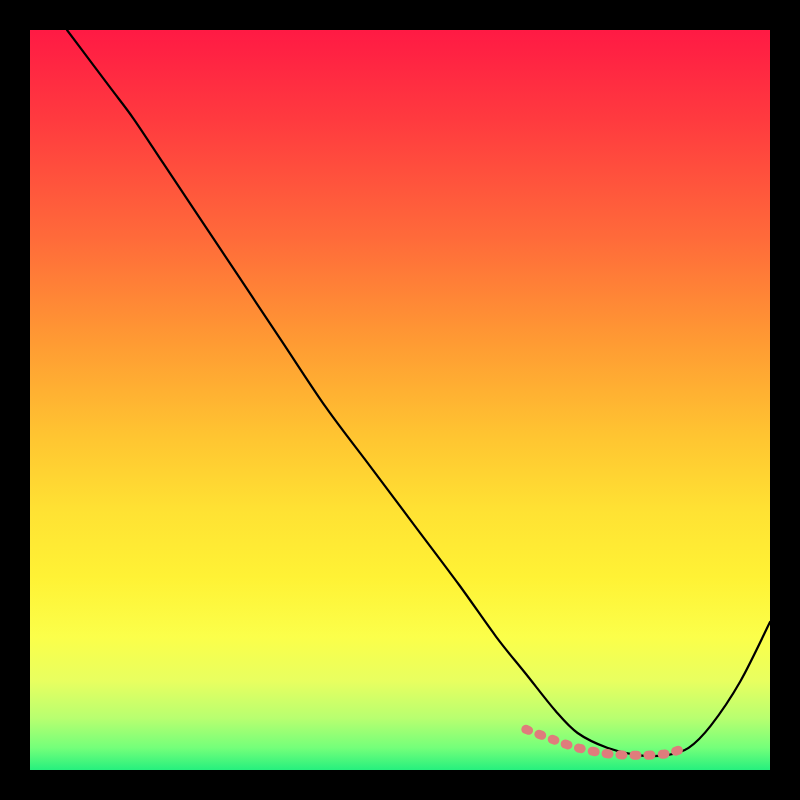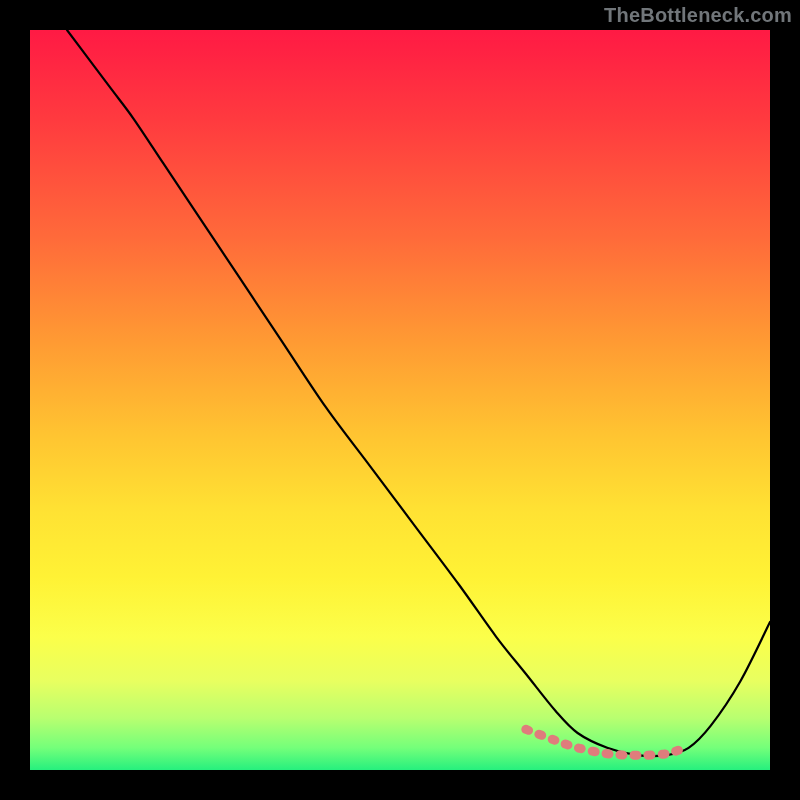--- a/index.html
+++ b/index.html
@@ -73,14 +73,13 @@
 
   <div class="plot-area">
     <div class="gradient-bg"></div>
 
     <svg id="chart-svg" class="svg-layer" viewBox="0 0 740 740" preserveAspectRatio="none">
       <path id="curve-path" fill="none" stroke="#000000" stroke-width="2.2" stroke-linecap="round" stroke-linejoin="round" d="M 37 0 C 40.7 4.933333333333337, 51.800000000000004 19.73333333333337, 59.2 29.600000000000023 C 66.60000000000001 39.466666666666676, 74 49.33333333333328, 81.4 59.19999999999993 C 88.80000000000001 69.06666666666659, 94.96666666666668 76.4666666666666, 103.60000000000001 88.79999999999995 C 112.23333333333333 101.13333333333331, 123.33333333333331 118.40000000000003, 133.2 133.20000000000005 C 143.06666666666666 148.00000000000006, 150.46666666666667 159.10000000000002, 162.8 177.60000000000002 C 175.13333333333335 196.10000000000002, 192.4 222, 207.20000000000002 244.2 C 222.00000000000003 266.4, 236.8 288.6, 251.60000000000002 310.8 C 266.40000000000003 333, 281.2 356.4333333333334, 296 377.40000000000003 C 310.8 398.3666666666667, 325.6 416.8666666666667, 340.40000000000003 436.6 C 355.20000000000005 456.33333333333337, 370 476.0666666666666, 384.8 495.79999999999995 C 399.6 515.5333333333333, 415.6333333333333 536.5, 429.2 555 C 442.76666666666665 573.5, 455.09999999999997 592, 466.2 606.8 C 477.3 621.5999999999999, 485.93333333333334 631.4666666666666, 495.8 643.8 C 505.6666666666667 656.1333333333333, 516.7666666666667 670.9333333333333, 525.4 680.8 C 534.0333333333333 690.6666666666666, 538.9666666666667 696.8333333333334, 547.6 703 C 556.2333333333333 709.1666666666666, 567.3333333333334 714.0999999999999, 577.2 717.8 C 587.0666666666667 721.5, 596.9333333333333 723.9666666666667, 606.8 725.2 C 616.6666666666666 726.4333333333334, 627.7666666666667 726.4333333333334, 636.4 725.2 C 645.0333333333333 723.9666666666667, 651.2 722.7333333333333, 658.6 717.8 C 666 712.8666666666666, 672.1666666666667 706.7, 680.8000000000001 695.6 C 689.4333333333334 684.5, 700.5333333333333 668.4666666666667, 710.4 651.2 C 720.2666666666667 633.9333333333334, 735.0666666666666 601.8666666666667, 740 592"></path>
       <path id="highlight-path" fill="none" stroke="#df7c7c" stroke-width="9" stroke-linecap="round" stroke-linejoin="round" stroke-dasharray="3 11" d="M 495.8 699.3 C 500.73333333333335 701.15, 516.7666666666667 707.3166666666666, 525.4 710.4 C 534.0333333333333 713.4833333333333, 538.9666666666667 715.5799999999999, 547.6 717.8 C 556.2333333333333 720.02, 567.3333333333334 722.4866666666667, 577.2 723.72 C 587.0666666666667 724.9533333333334, 596.9333333333333 725.2, 606.8 725.2 C 616.6666666666666 725.2, 627.7666666666667 725.2, 636.4 723.72 C 645.0333333333333 722.24, 654.9 717.5533333333334, 658.6 716.32"></path>
     </svg>
   </div>
 
-  <div class="watermark">TheBottleneck.com</div>
 </div>
 
 </body></html>

